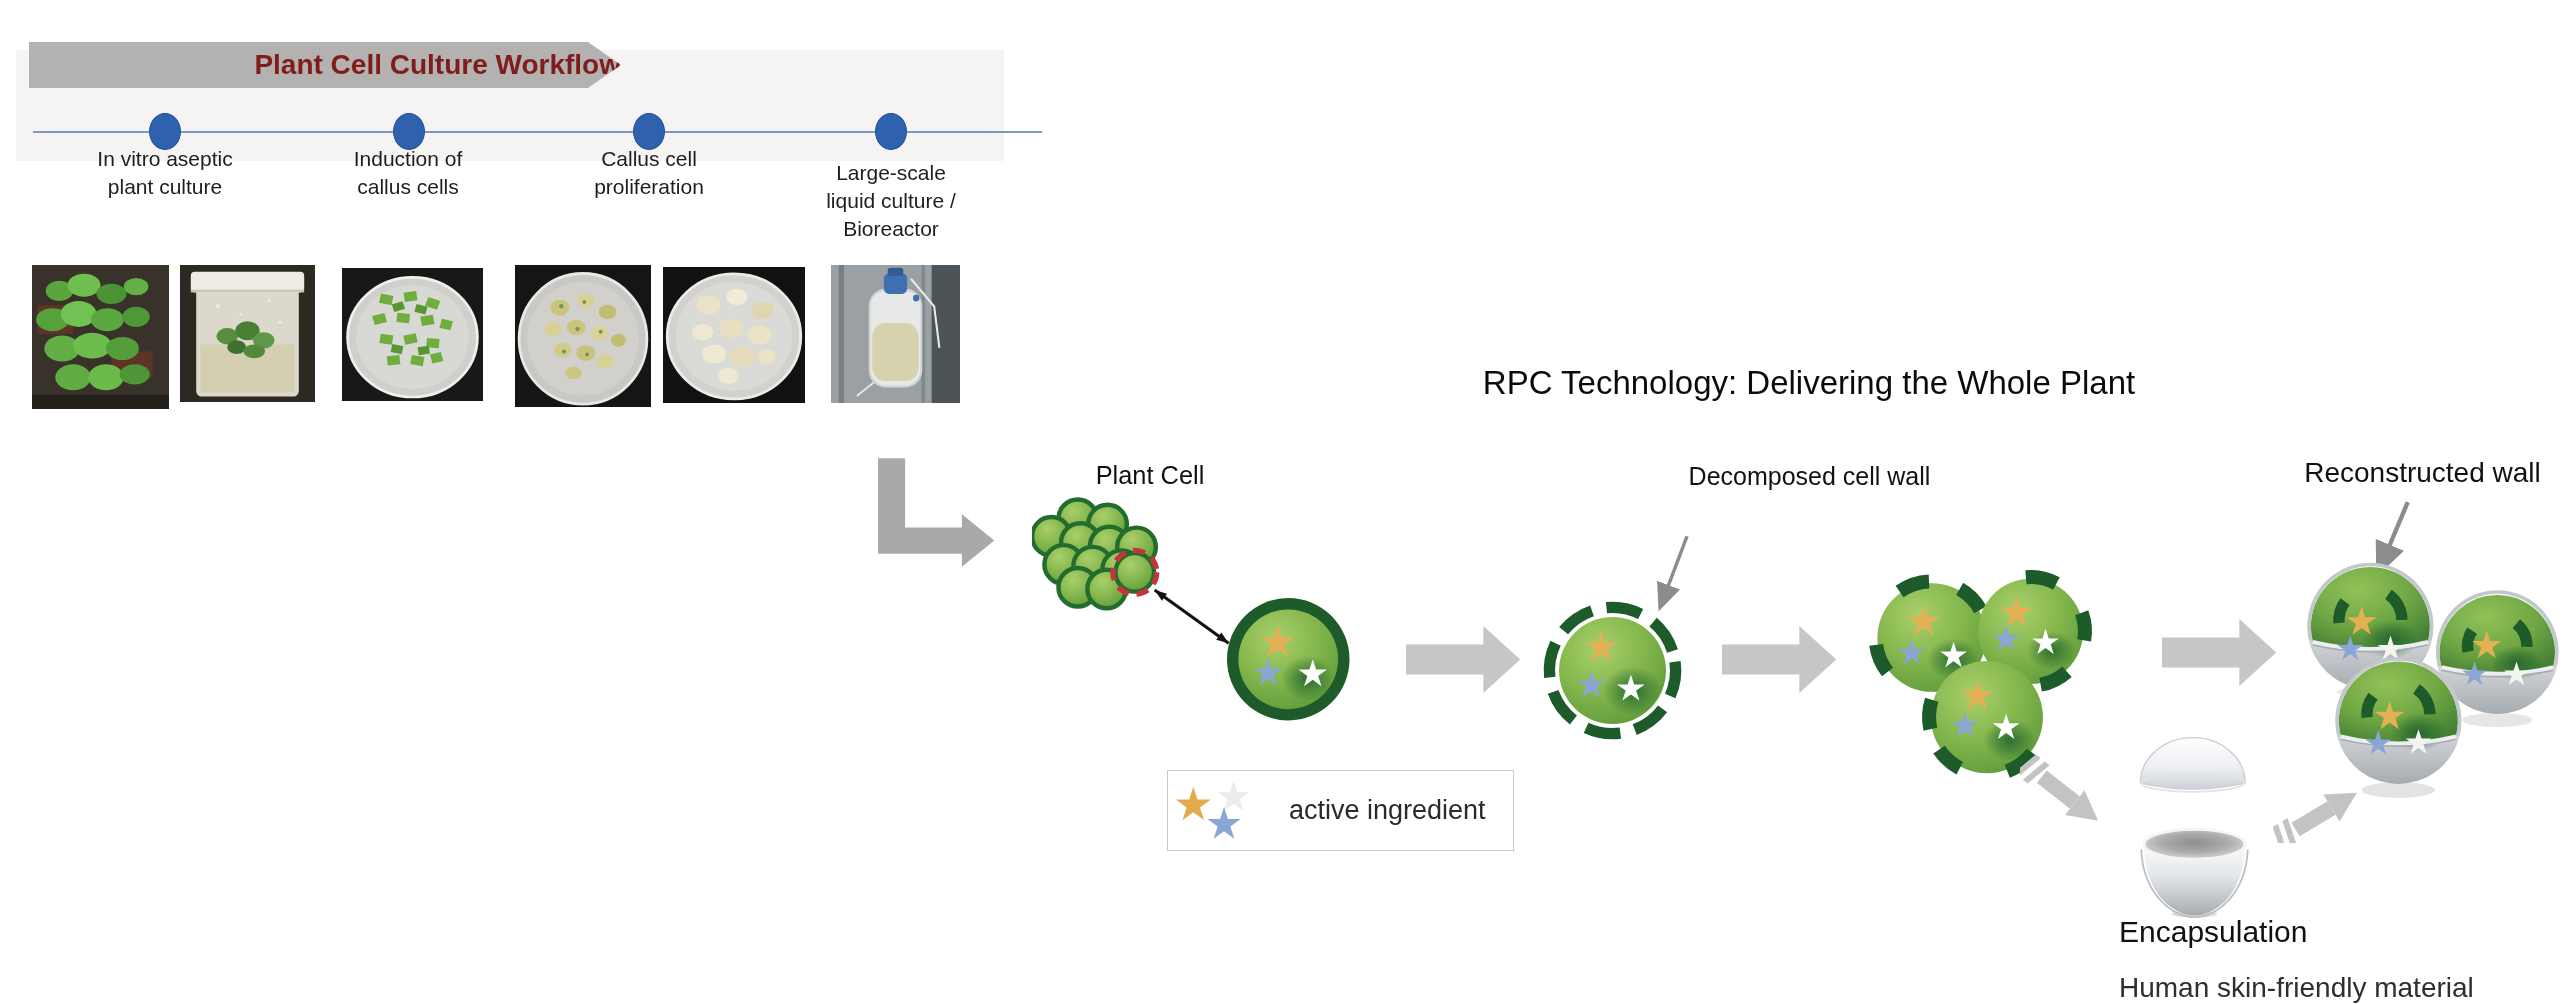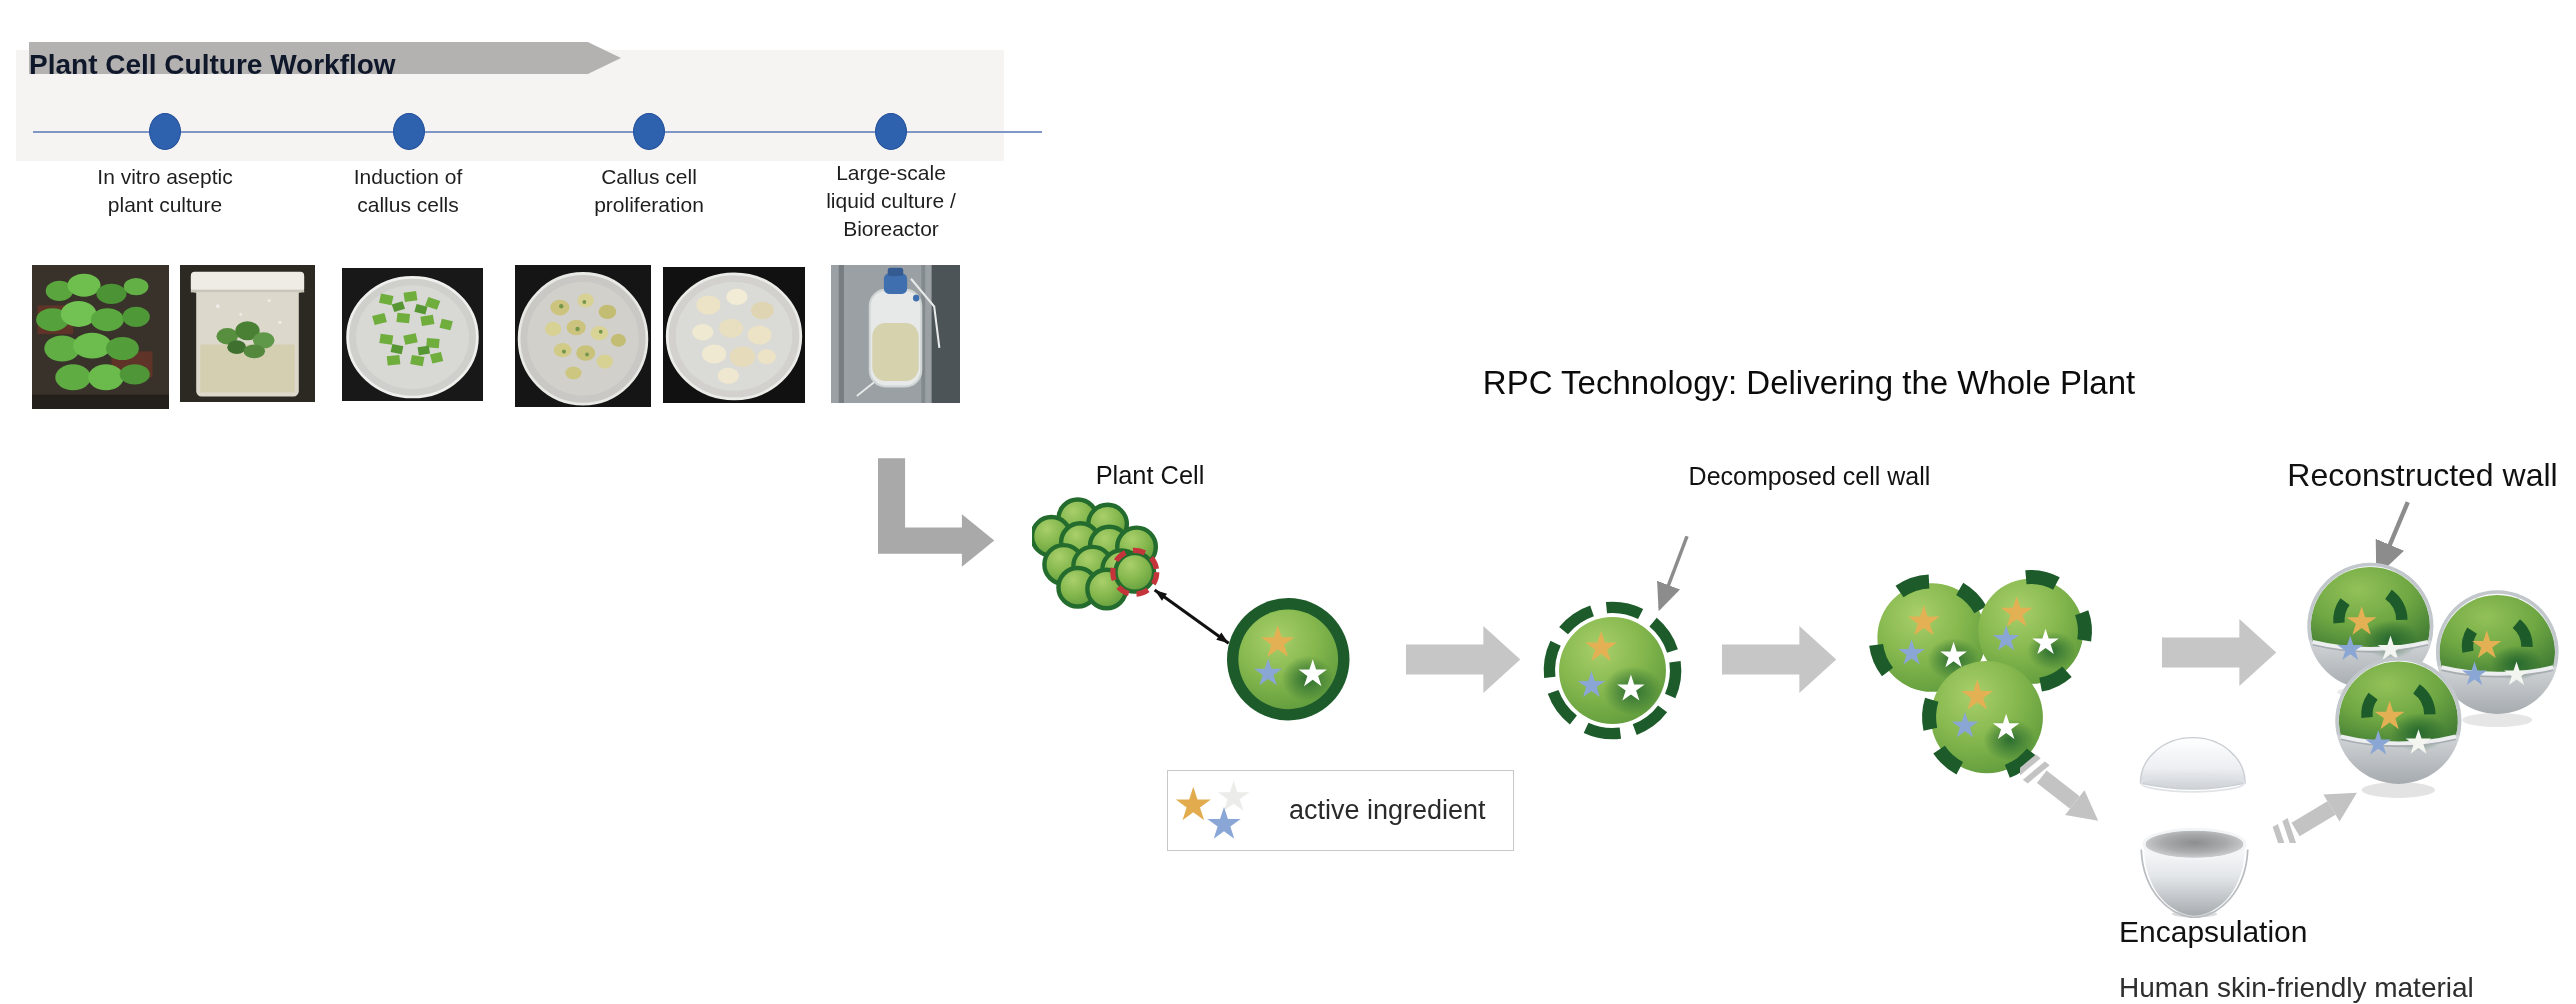--- a/index.html
+++ b/index.html
@@ -3,26 +3,26 @@
 <meta charset="utf-8">
 <style>
   html,body{margin:0;padding:0;background:#ffffff;}
   .canvas{position:relative;width:2576px;height:1004px;background:#ffffff;overflow:hidden;
           font-family:"Liberation Sans",sans-serif;}
   .abs{position:absolute;}
   .t{position:absolute;color:#1b1b1b;}
   .center{text-align:center;}
   
   .panel-bg{left:16px;top:50px;width:988px;height:111px;background:#f5f4f2;}
-  .banner{left:29px;top:42px;width:592px;height:32px;background:#b4b1b1;
+  .banner{left:29px;top:42px;width:592px;height:46px;background:#b4b1b1;
           clip-path:polygon(0 0,94.4% 0,100% 50%,94.4% 100%,0 100%);
-          line-height:46px;text-align:left;color:#0f172a;font-size:28px;font-weight:700;}
+          line-height:46px;text-align:right;color:#7f1d1d;font-size:28px;font-weight:700;}
   .tl-line{left:33px;top:131px;width:1009px;height:1.8px;background:#7e97c7;}
   .tl-dot{width:32px;height:37px;border-radius:50%;background:#2e61ae;border:1.8px solid #24509a;box-sizing:border-box;}
-  .step-label{top:163px;width:210px;font-size:21px;line-height:28px;color:#1e1e1e;text-align:center;white-space:pre-line;}
+  .step-label{top:145px;width:210px;font-size:21px;line-height:28px;color:#1e1e1e;text-align:center;white-space:pre-line;}
   .photo{top:265px;height:138px;}
   .photo svg{display:block;width:100%;height:100%;}
   
   .rpc-title{left:1384px;top:364px;width:850px;text-align:center;font-size:33px;font-weight:400;color:#0b0b0b;}
   .lbl-bold{font-weight:400;color:#111;}
   .legend-box{left:1167px;top:770px;width:347px;height:81px;background:#fff;border:1.8px solid #c8c8c8;box-sizing:border-box;}
   .legend-text{left:1272px;top:770px;height:81px;line-height:81px;font-size:27px;color:#2a2a2a;margin-left:17px;}
 </style>
 </head>
 <body>
@@ -326,21 +326,21 @@
       <use href="#star" transform="translate(127,154) scale(1.9)" fill="#e3b154"></use>
       <use href="#star" transform="translate(113,188) scale(1.6)" fill="#8aa6d4"></use>
       <use href="#star" transform="translate(160,190) scale(1.6)" fill="#ffffff"></use>
     </g>
   </svg>
 
   <svg class="abs" style="left:2162px;top:619px;" width="116" height="67" viewBox="0 0 132 76">
     <path d="M0 21 H88 V0 L130 38 L88 76 V55 H0 Z" fill="#c6c6c6"></path>
   </svg>
 
-  <div class="t lbl-bold center" style="left:2269px;top:457px;width:307px;font-size:32px;">Reconstructed wall</div>
+  <div class="t lbl-bold center" style="left:2269px;top:457px;width:307px;font-size:28px;">Reconstructed wall</div>
   <svg class="abs" style="left:2364px;top:496px;" width="56" height="91" viewBox="0 0 64 104">
     <line x1="50" y1="7" x2="16" y2="88" stroke="#8c8c8c" stroke-width="5" marker-end="url(#mGray)"></line>
   </svg>
 
   <svg class="abs" style="left:2296px;top:552px;" width="280" height="280" viewBox="0 0 320 320">
 
     <ellipse cx="85" cy="160" rx="38" ry="7" fill="#e8e8e8"></ellipse>
     <circle cx="85" cy="85" r="72" fill="url(#gSilver)"></circle>
     <path d="M19.4 103 A68 68 0 1 1 150.6 103 Q85 117 19.4 103 Z" fill="url(#gCapsGreen)"></path>
     <ellipse cx="108" cy="100" rx="32" ry="22" fill="url(#gBlotch)"></ellipse>

